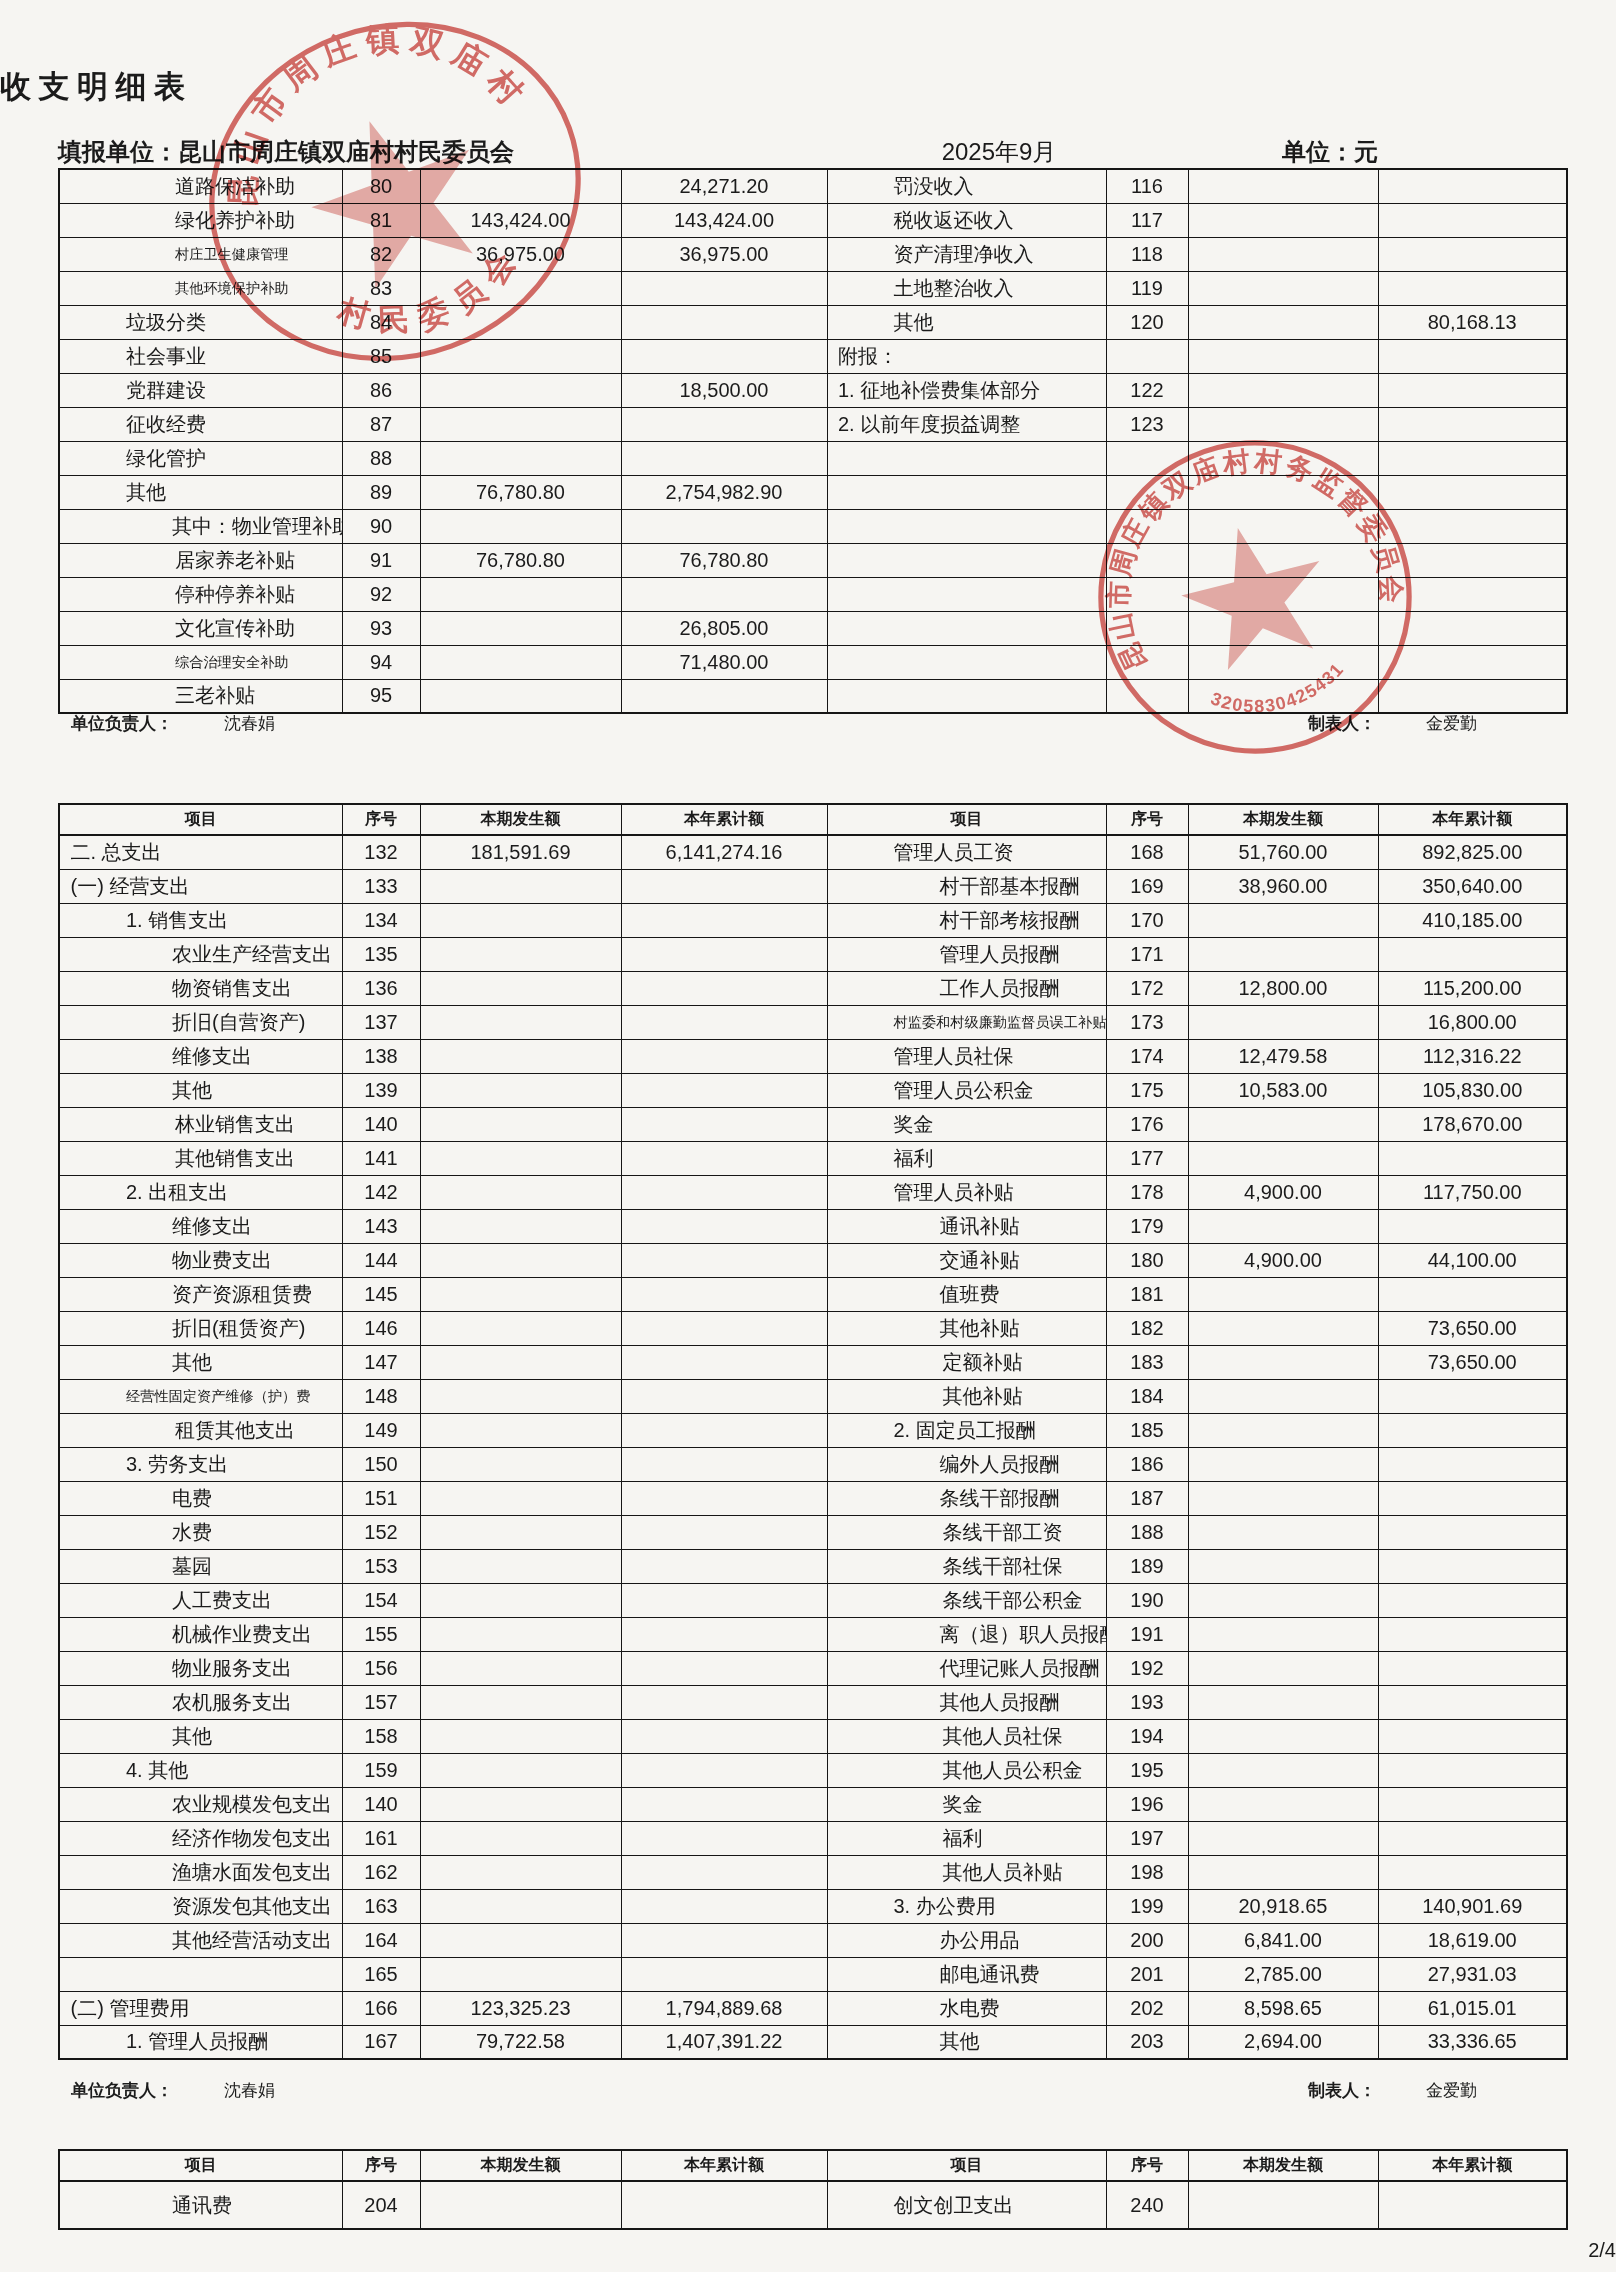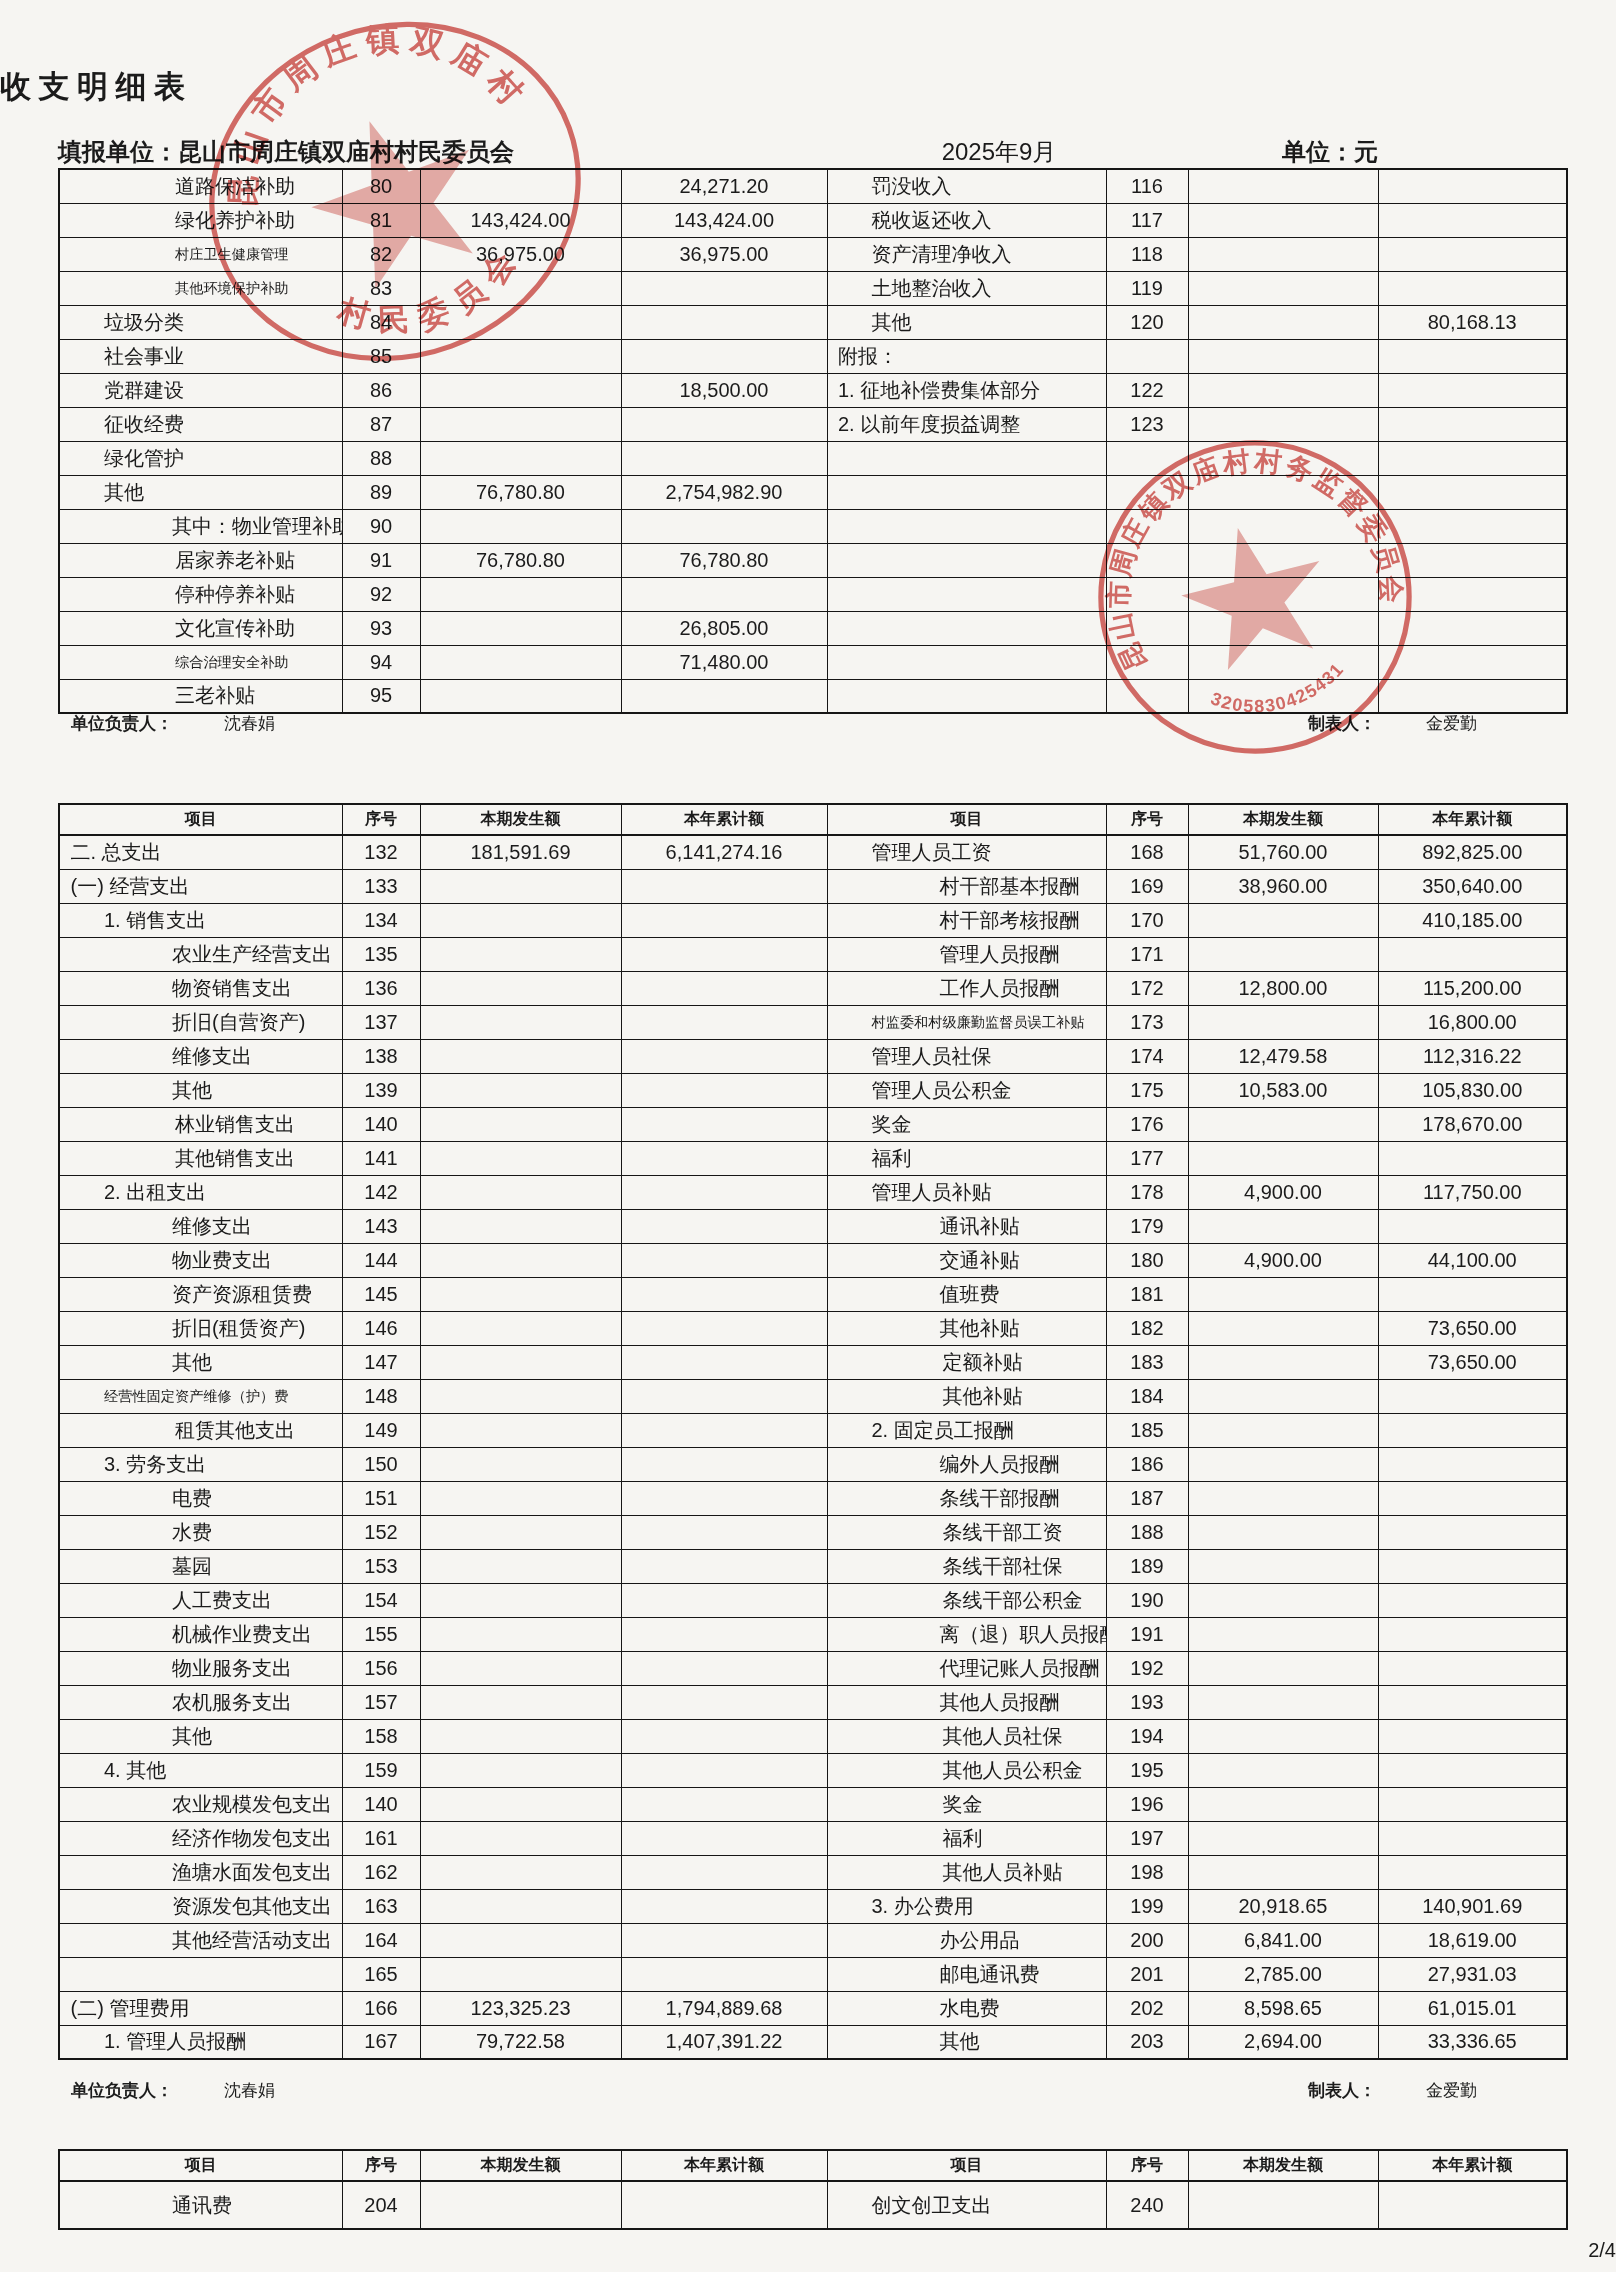--- a/index.html
+++ b/index.html
@@ -20,21 +20,21 @@
   #t1{top:168px}
   #t2{top:803px}
   #t3{top:2149px}
   #t1 td{height:34px}
   #t2 td{height:34px}
   #t3 td{height:48px}
   .c-item{font-size:20px;text-align:left}
   .c-seq{font-size:20px;text-align:center}
   .c-num{font-size:20px;text-align:center}
   .ind0{padding-left:10.5px}
-  .ind1{padding-left:44px}
+  .ind1{padding-left:66px}
   .ind2{padding-left:112px}
   .ind3{padding-left:115px}
   .small{font-size:14.2px}
   .sig{position:absolute;left:0;width:1616px;height:30px;font-size:17px}
   #sig1{top:712px}
   #sig2{top:2079px}
   .sig .resp-label{position:absolute;left:71px;font-weight:700}
   .sig .resp-name{position:absolute;left:224px}
   .sig .prep-label{position:absolute;left:1308px;font-weight:700}
   .sig .prep-name{position:absolute;left:1426px}

